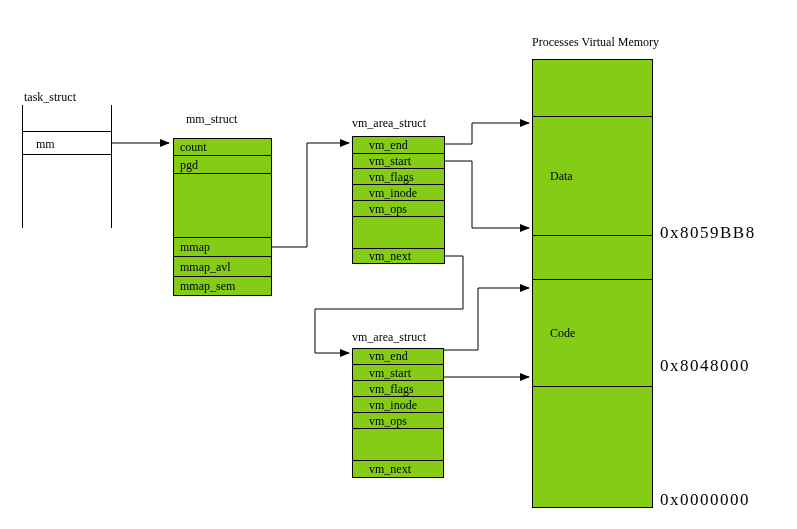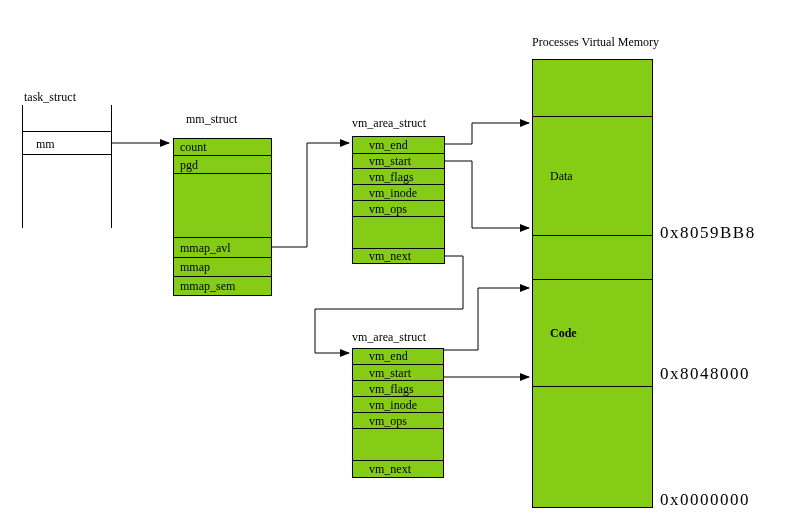--- a/index.html
+++ b/index.html
@@ -62,22 +62,22 @@
   <div class="abs vline" style="left:111px; top:105px; height:123px;"></div>
   <div class="abs hline" style="left:22px; top:131px; width:90px;"></div>
   <div class="abs hline" style="left:22px; top:154px; width:90px;"></div>
   <div class="abs cell-text" style="left:36px; top:137px;">mm</div>
 
   <div class="abs struct-label" style="left:186px; top:112px;">mm_struct</div>
   <div class="abs box" style="left:173px; top:138px; width:99px; height:158px;">
     <div class="row mm-row" style="height:16px; line-height:16px;">count</div>
     <div class="row mm-row" style="height:18px; line-height:18px;">pgd</div>
     <div class="row mm-row" style="height:64px;"></div>
+    <div class="row mm-row" style="height:19px; line-height:19px;">mmap</div>
     <div class="row mm-row" style="height:20px; line-height:20px;">mmap_avl</div>
-    <div class="row mm-row" style="height:19px; line-height:19px;">mmap</div>
     <div class="row mm-row" style="height:19px; line-height:19px;">mmap_sem</div>
   </div>
 
   <div class="abs struct-label" style="left:352px; top:116px;">vm_area_struct</div>
   <div class="abs box" style="left:352px; top:136px; width:93px; height:128px;">
     <div class="row vm-row" style="height:16px; line-height:16px;">vm_end</div>
     <div class="row vm-row" style="height:15px; line-height:15px;">vm_start</div>
     <div class="row vm-row" style="height:16px; line-height:16px;">vm_flags</div>
     <div class="row vm-row" style="height:16px; line-height:16px;">vm_inode</div>
     <div class="row vm-row" style="height:16px; line-height:16px;">vm_ops</div>
@@ -94,26 +94,26 @@
     <div class="row vm-row" style="height:16px; line-height:16px;">vm_ops</div>
     <div class="row vm-row" style="height:32px;"></div>
     <div class="row vm-row" style="height:17px; line-height:17px;">vm_next</div>
   </div>
 
   <div class="abs map-title" style="left:532px; top:35px; width:120px;">Processes Virtual Memory</div>
   <div class="abs box" style="left:532px; top:59px; width:121px; height:449px;">
     <div class="region" style="height:56px;"></div>
     <div class="region" style="height:119px;">Data</div>
     <div class="region" style="height:44px;"></div>
-    <div class="region" style="height:107px;font-weight:bold;">Code</div>
+    <div class="region" style="height:107px;">Code</div>
     <div class="region" style="height:121px;"></div>
   </div>
 
   <div class="abs addr" style="left:660px; top:223px;">0x8059BB8</div>
-  <div class="abs addr" style="left:660px; top:364px;">0x8048000</div>
+  <div class="abs addr" style="left:660px; top:356px;">0x8048000</div>
   <div class="abs addr" style="left:660px; top:490px;">0x0000000</div>
 
   <svg class="wires" width="797" height="529" viewBox="0 0 797 529">
     <defs>
       <marker id="arrow" viewBox="0 0 10 8" refX="9" refY="4" markerWidth="10" markerHeight="8" orient="auto">
         <path d="M0,0 L10,4 L0,8 z" fill="#000"></path>
       </marker>
     </defs>
     <polyline points="112,143 169,143" fill="none" stroke="#000" stroke-width="1" marker-end="url(#arrow)"></polyline>
     <polyline points="272,247 307,247 307,143 349,143" fill="none" stroke="#000" stroke-width="1" marker-end="url(#arrow)"></polyline>

